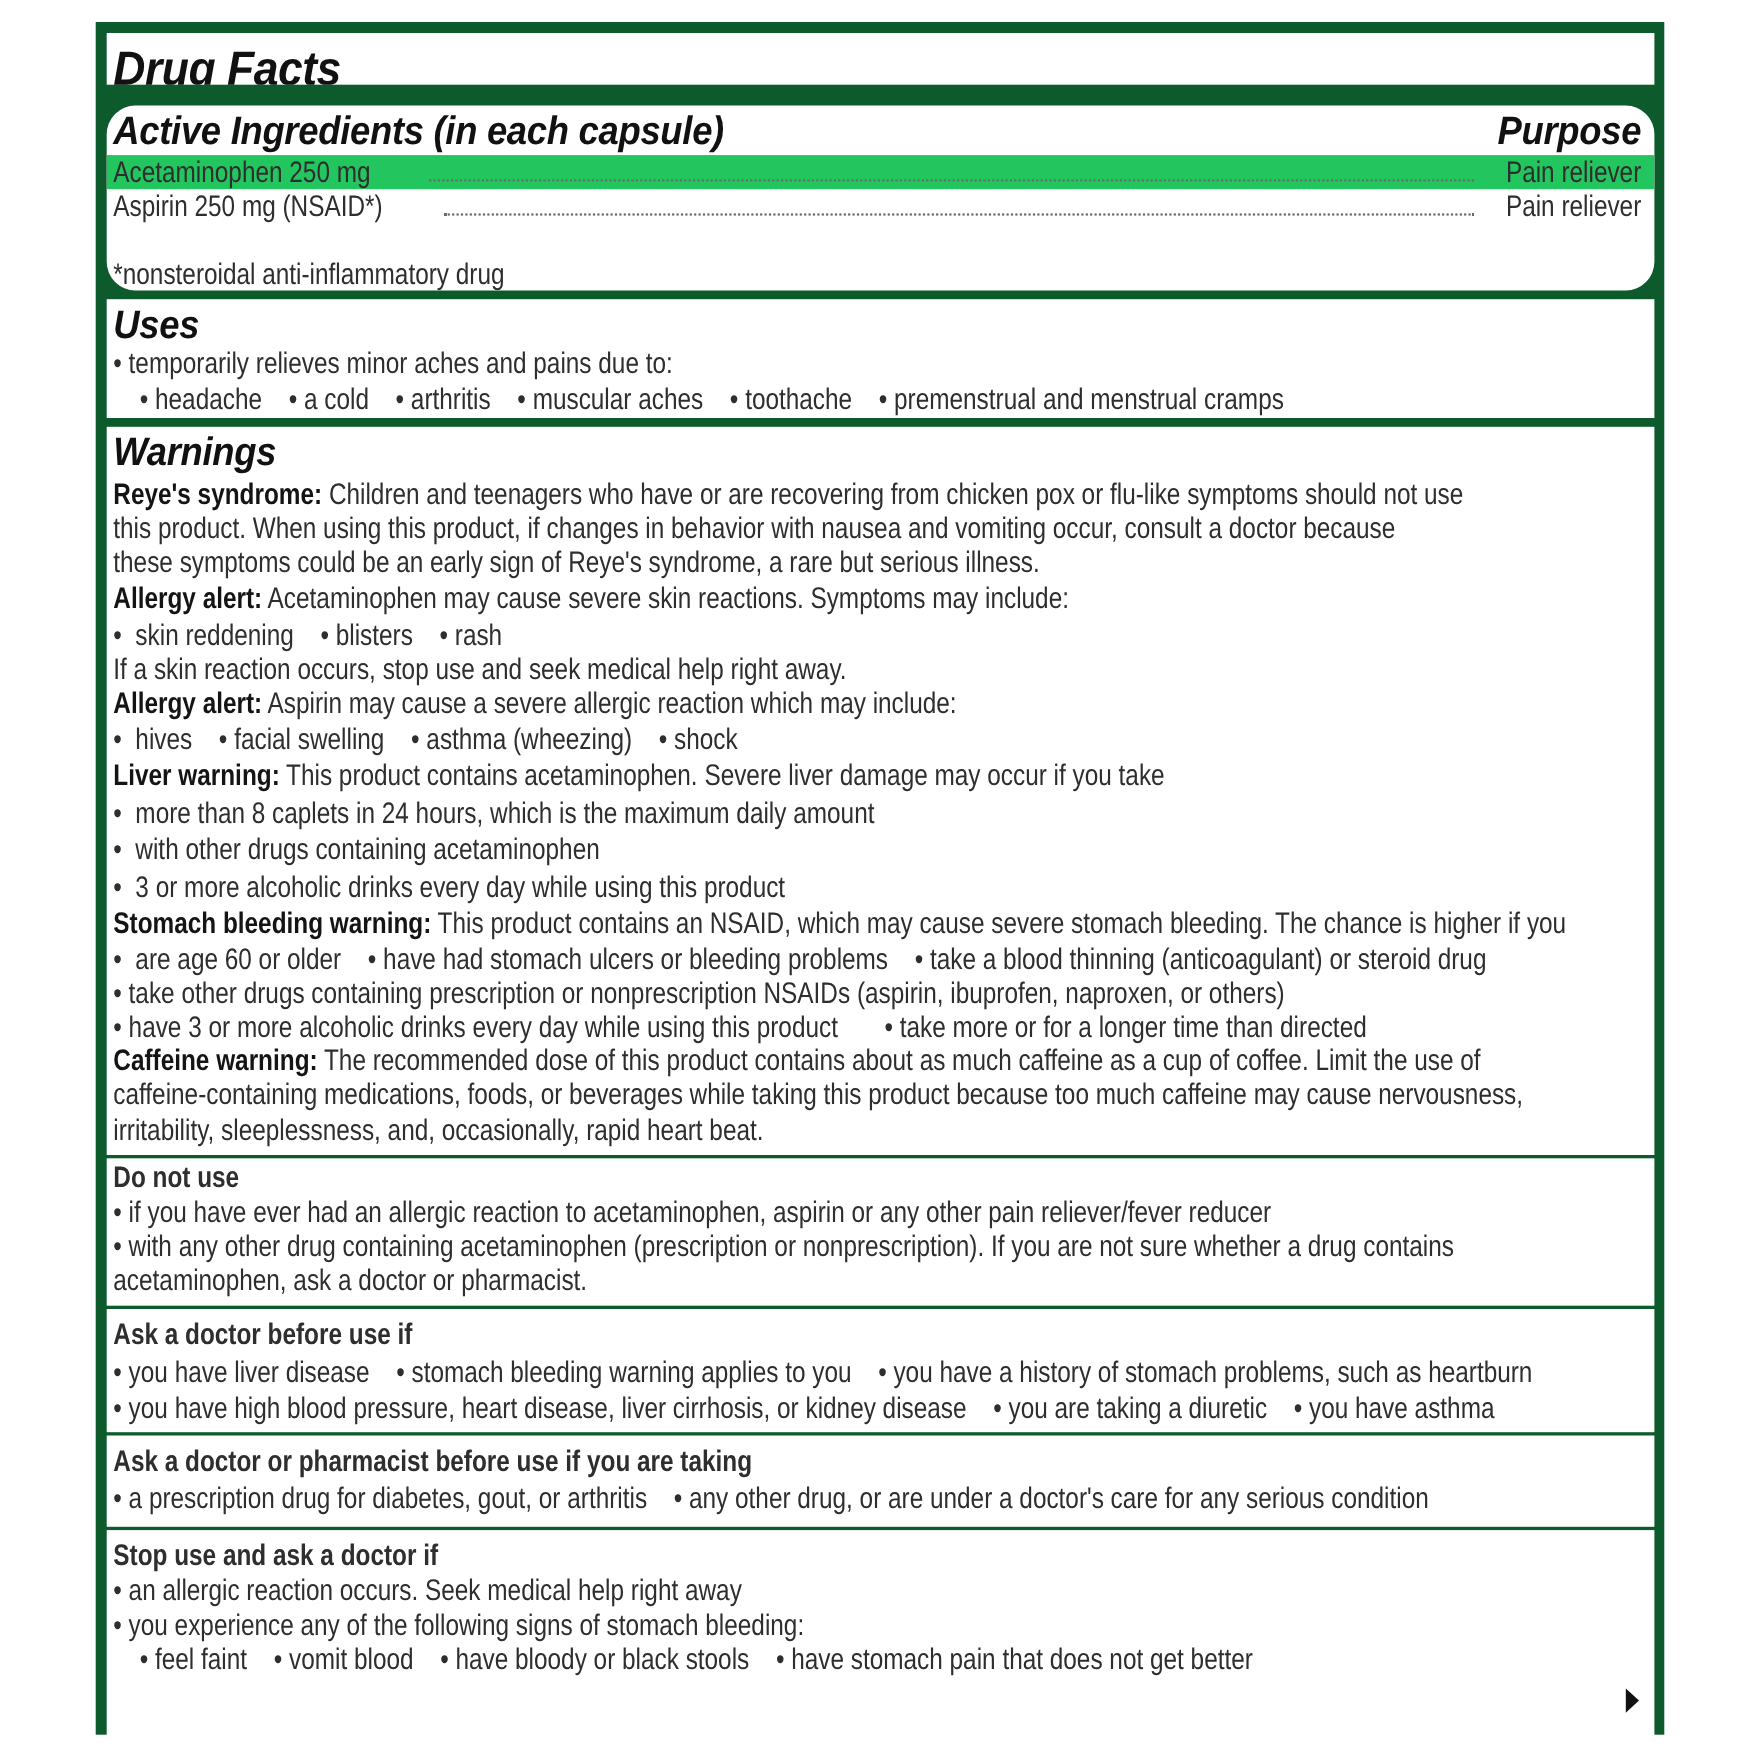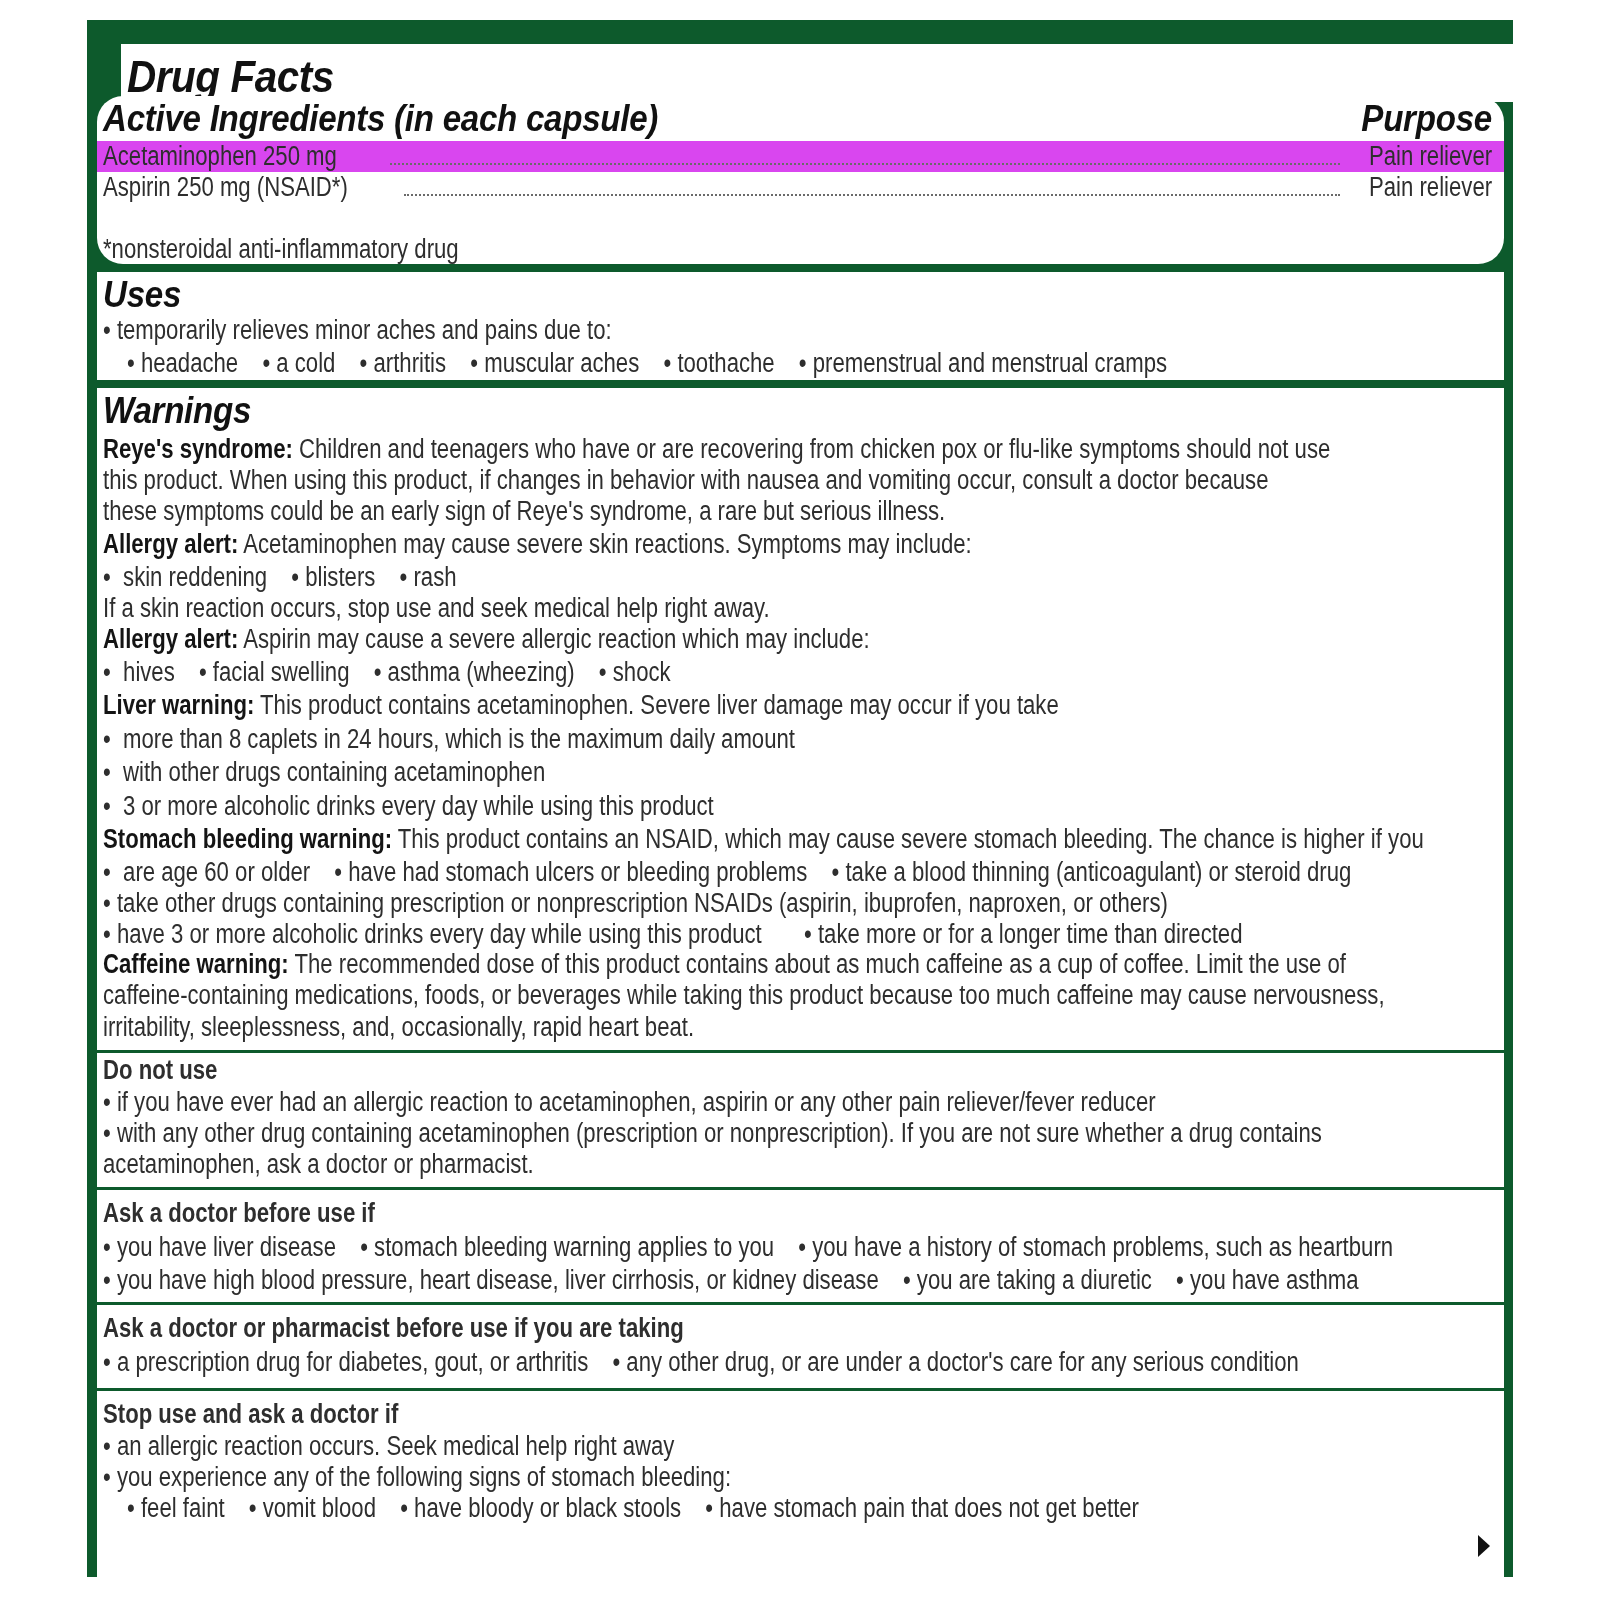--- a/index.html
+++ b/index.html
@@ -78,21 +78,21 @@
       height: 31px;
       display: flex;
       align-items: flex-end;
       font-size: 27px;
       color: #2e2e2e;
       padding-left: 6px;
       padding-right: 12px;
       box-sizing: border-box;
     }
     .lead-row.hl {
-      background: #d946ef;
+      background: #22c55e;
     }
     .lead-name, .lead-purpose {
       white-space: nowrap;
       display: inline-block;
       transform: scaleX(0.82);
     }
     .lead-name { transform-origin: left bottom; }
     .lead-purpose { transform-origin: right bottom; }
     .lead-dots {
       flex: 1;
@@ -110,21 +110,21 @@
       border-bottom: 11px solid transparent;
       border-left: 12px solid #111;
     }
     .bullet-gap { display: inline-block; width: 22px; }
   </style>
 </head>
 <body>
 
 <div class="frame">
 
-  <div class="panel" style="top:24px;height:58px;margin-left:24px;">
+  <div class="panel" style="top:10px;height:47px;">
     <div class="cond title-xl" style="position:absolute;left:6px;top:8px;transform:scaleX(0.92);">Drug Facts</div>
   </div>
 
   <div class="panel" style="top:76px;height:168px;padding:0;border-radius:26px;">
     <div class="cond title-l" style="position:absolute;left:6px;top:2px;transform:scaleX(0.92);">Active Ingredients (in each capsule)</div>
     <div class="cond title-l" style="position:absolute;right:12px;top:2px;transform:scaleX(0.92);transform-origin:right top;">Purpose</div>
 
     <div class="lead-row hl" style="top:45px;">
       <span class="lead-name">Acetaminophen 250 mg</span>
       <span class="lead-dots"></span>

